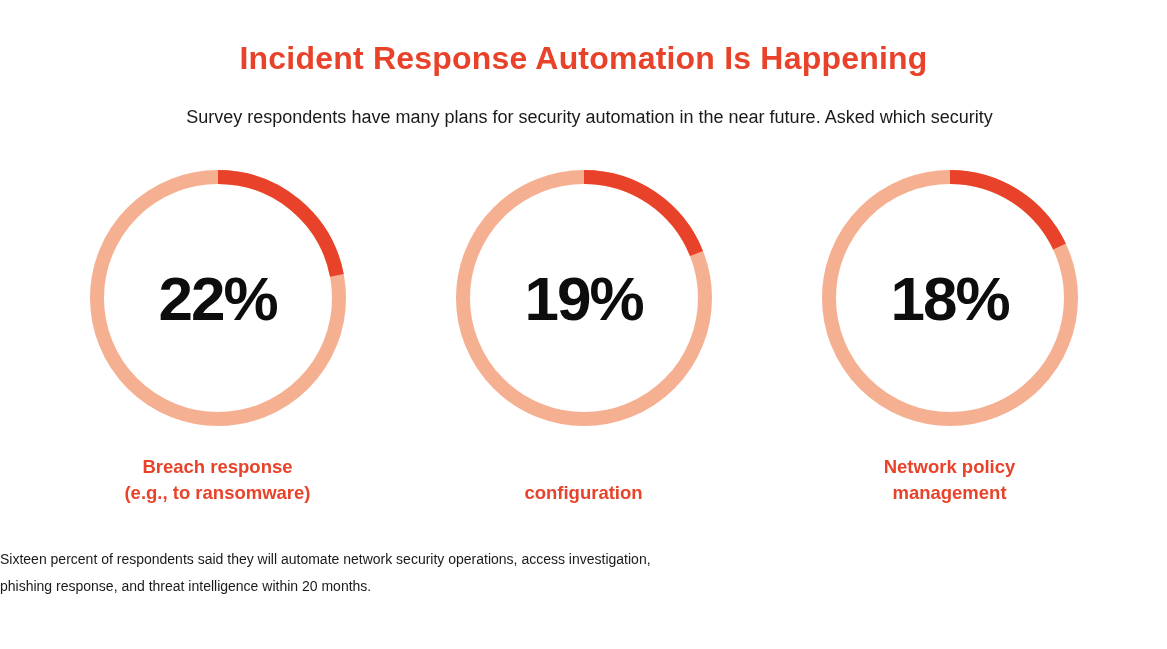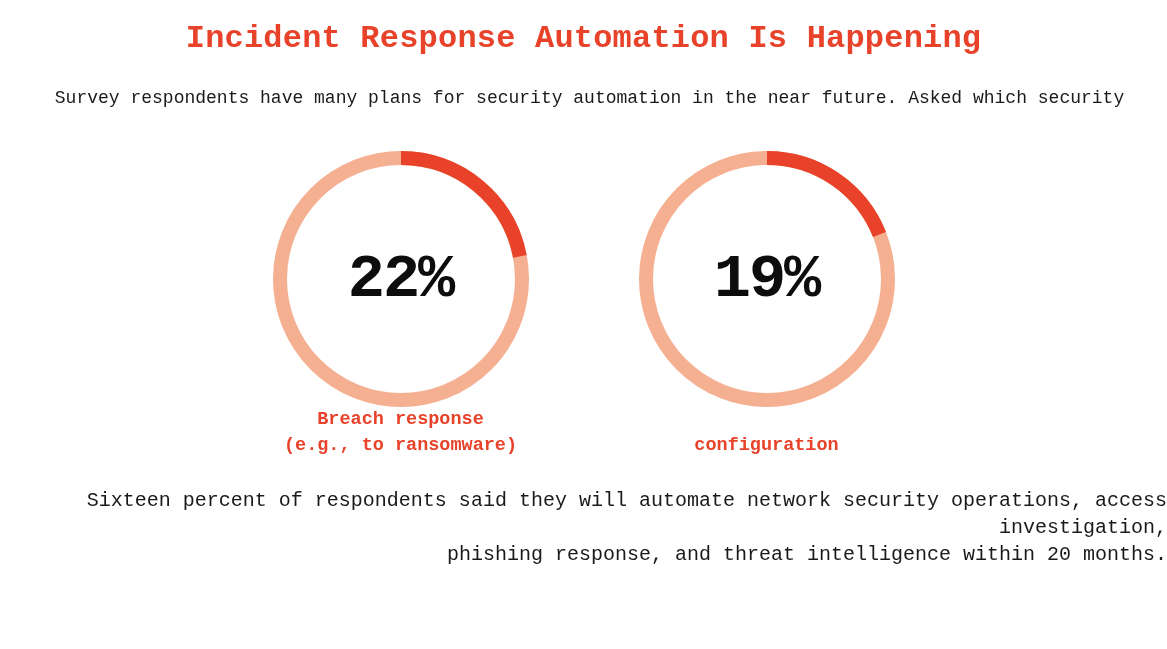--- a/index.html
+++ b/index.html
@@ -10,23 +10,22 @@
   }
   * { margin: 0; padding: 0; box-sizing: border-box; }
   html, body { background: var(--background); }
   body { font-family: "Liberation Sans", sans-serif; }
 
   .page {
     position: relative;
     width: 1167px;
     height: 649px;
     background: var(--background);
-    padding-top: 20px;
+    padding-top: 39px;
     overflow: hidden;
-    font-family: Liberation Mono, monospace;
   }
 
   .title {
     text-align: center;
     color: var(--accent-red);
     font-size: 32px;
     font-weight: bold;
     letter-spacing: 0.2px;
     line-height: 38px;
   }
@@ -79,32 +78,33 @@
     display: flex;
     align-items: center;
     justify-content: center;
     font-size: 62px;
     font-weight: bold;
     letter-spacing: -2px;
     color: #0d0d0d;
   }
 
   .donut-label {
+    margin-top: 28px;
     text-align: center;
     color: var(--accent-red);
     font-weight: bold;
     font-size: 18.5px;
     line-height: 26px;
   }
 
   .footer {
-    margin-top: 28px;
-    text-align: right;
+    margin-top: 40px;
+    text-align: left;
     color: var(--text-dark);
-    font-size: 20px;
+    font-size: 14px;
     line-height: 27px;
   }
 </style>
 </head>
 <body>
 
 <div class="page">
 
   <h1 class="title">Incident Response Automation Is Happening</h1>
 
@@ -127,18 +127,28 @@
       <div class="donut-wrap">
         <svg class="donut-svg" viewBox="0 0 256 256">
           <circle class="ring-track" cx="128" cy="128" r="121"></circle>
           <circle class="ring-arc" cx="128" cy="128" r="121" transform="rotate(-90 128 128)" stroke-dasharray="144.45 760.27"></circle>
         </svg>
         <div class="pct">19%</div>
       </div>
       <div class="donut-label"><br><span>configuration</span></div>
     </div>
 
+    <div class="donut-col">
+      <div class="donut-wrap">
+        <svg class="donut-svg" viewBox="0 0 256 256">
+          <circle class="ring-track" cx="128" cy="128" r="121"></circle>
+          <circle class="ring-arc" cx="128" cy="128" r="121" transform="rotate(-90 128 128)" stroke-dasharray="136.85 760.27"></circle>
+        </svg>
+        <div class="pct">18%</div>
+      </div>
+      <div class="donut-label"><span>Network policy</span><br><span>management</span></div>
+    </div>
 
   </div>
 
   <p class="footer"><span>Sixteen percent of respondents said they will automate network security operations, access investigation,</span><br><span>phishing response, and threat intelligence within 20 months.</span></p>
 
 </div>
 
 </body></html>

